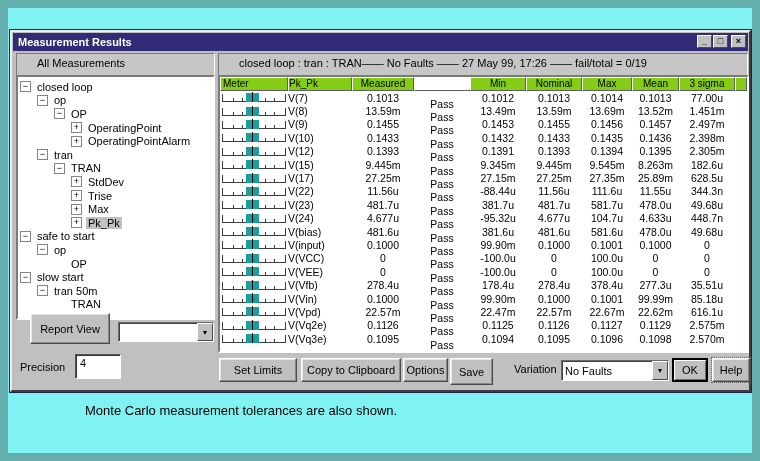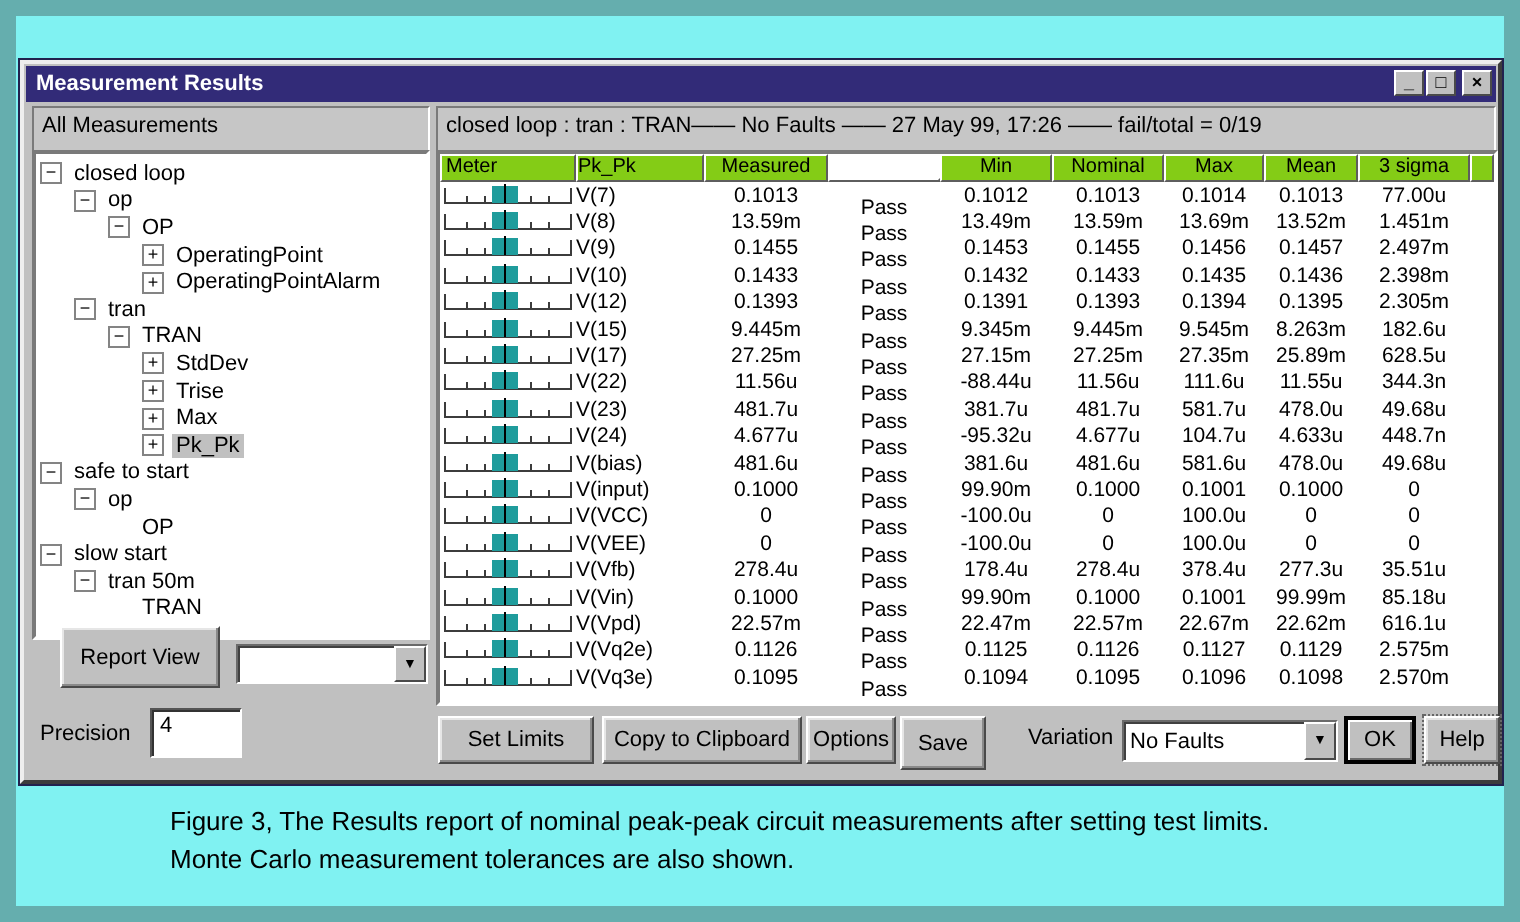--- a/index.html
+++ b/index.html
@@ -11,21 +11,21 @@
     border:2px solid;border-color:#eeeeee #3c3c3c #3c3c3c #eeeeee;outline:1px solid #22224e;box-sizing:border-box;}
   #titlebar{position:absolute;left:1px;top:1px;right:1px;height:18px;background:#322b78;color:#fff;
     font-size:11px;font-weight:bold;line-height:18px;padding-left:5px;box-sizing:border-box;}
   .tb-btns{position:absolute;right:2px;top:2px;display:flex;gap:1px;}
   .tb-btn{width:15px;height:13px;background:#c0c0c0;border:1px solid;border-color:#fff #4a4a4a #4a4a4a #fff;
     font-size:9px;font-weight:bold;color:#000;text-align:center;line-height:11px;box-sizing:border-box;}
   .tb-btn.close{margin-left:2px;}
 
   
   .strip{position:absolute;top:21px;height:32px;background:#c6c6c6;border:1px solid;border-color:#7a7a7a #fff #fff #7a7a7a;
-    font-size:11px;line-height:18px;padding-left:4px;box-sizing:border-box;color:#000;white-space:nowrap;overflow:hidden;}
+    font-size:11px;line-height:18px;padding-left:20px;box-sizing:border-box;color:#000;white-space:nowrap;overflow:hidden;}
   #allmeas{left:4px;width:199px;}
   #statusbar{left:206px;width:530px;}
 
   
   #treepanel{position:absolute;left:4px;top:43px;width:199px;height:245px;background:#fff;
     border:2px solid;border-color:#7a7a7a #fff #fff #7a7a7a;box-sizing:border-box;overflow:hidden;padding-top:3px;}
   .tree-row{display:flex;align-items:center;height:13.6px;font-size:11px;white-space:nowrap;}
   .expander{width:11px;height:11px;box-sizing:border-box;border:1px solid #848484;background:#fff;
     font-size:9px;line-height:8px;text-align:center;color:#000;margin-right:4px;flex:none;}
   .tree-label{color:#000;padding:0 2px;}
@@ -597,18 +597,17 @@
       <div id="combo-variation" class="combo">
         <span class="val">No Faults</span>
         <span class="drop">▼</span>
       </div>
 
       <div id="okbtn" class="btn">OK</div>
       <div id="helpbtn" class="btn">Help</div>
     </div>
 
     <div id="caption">
-      <div>Figure 3, The Results report of nominal peak-peak circuit measurements after setting test limits.</div>
       <div>Monte Carlo measurement tolerances are also shown.</div>
     </div>
 
   </div>
 </div>
 
 </body></html>

